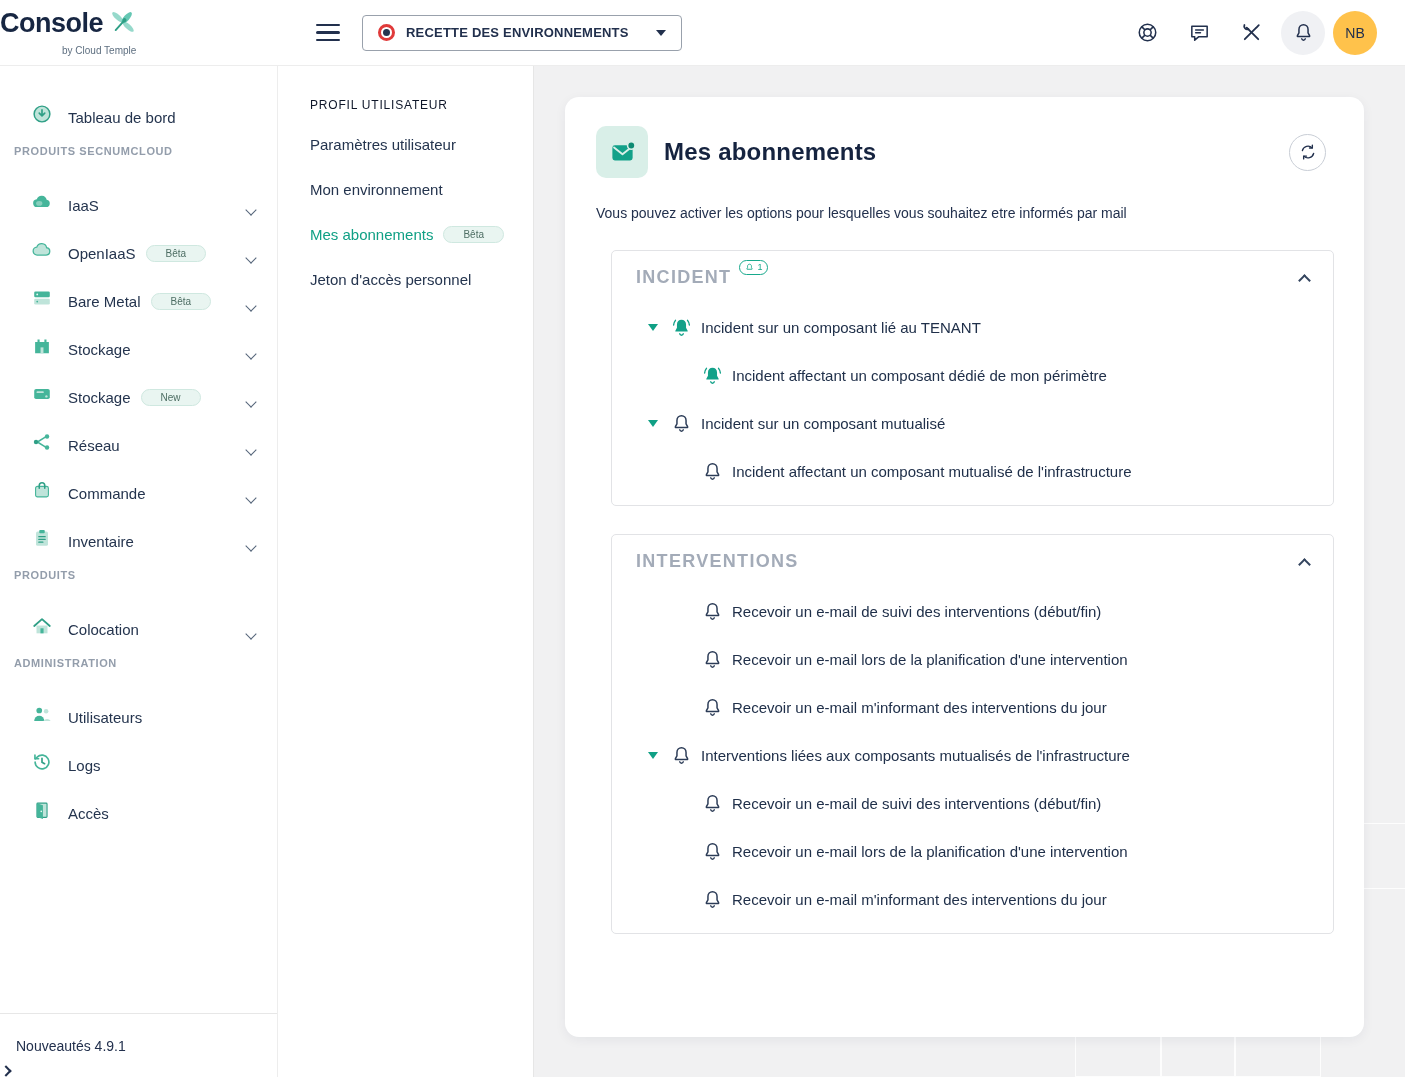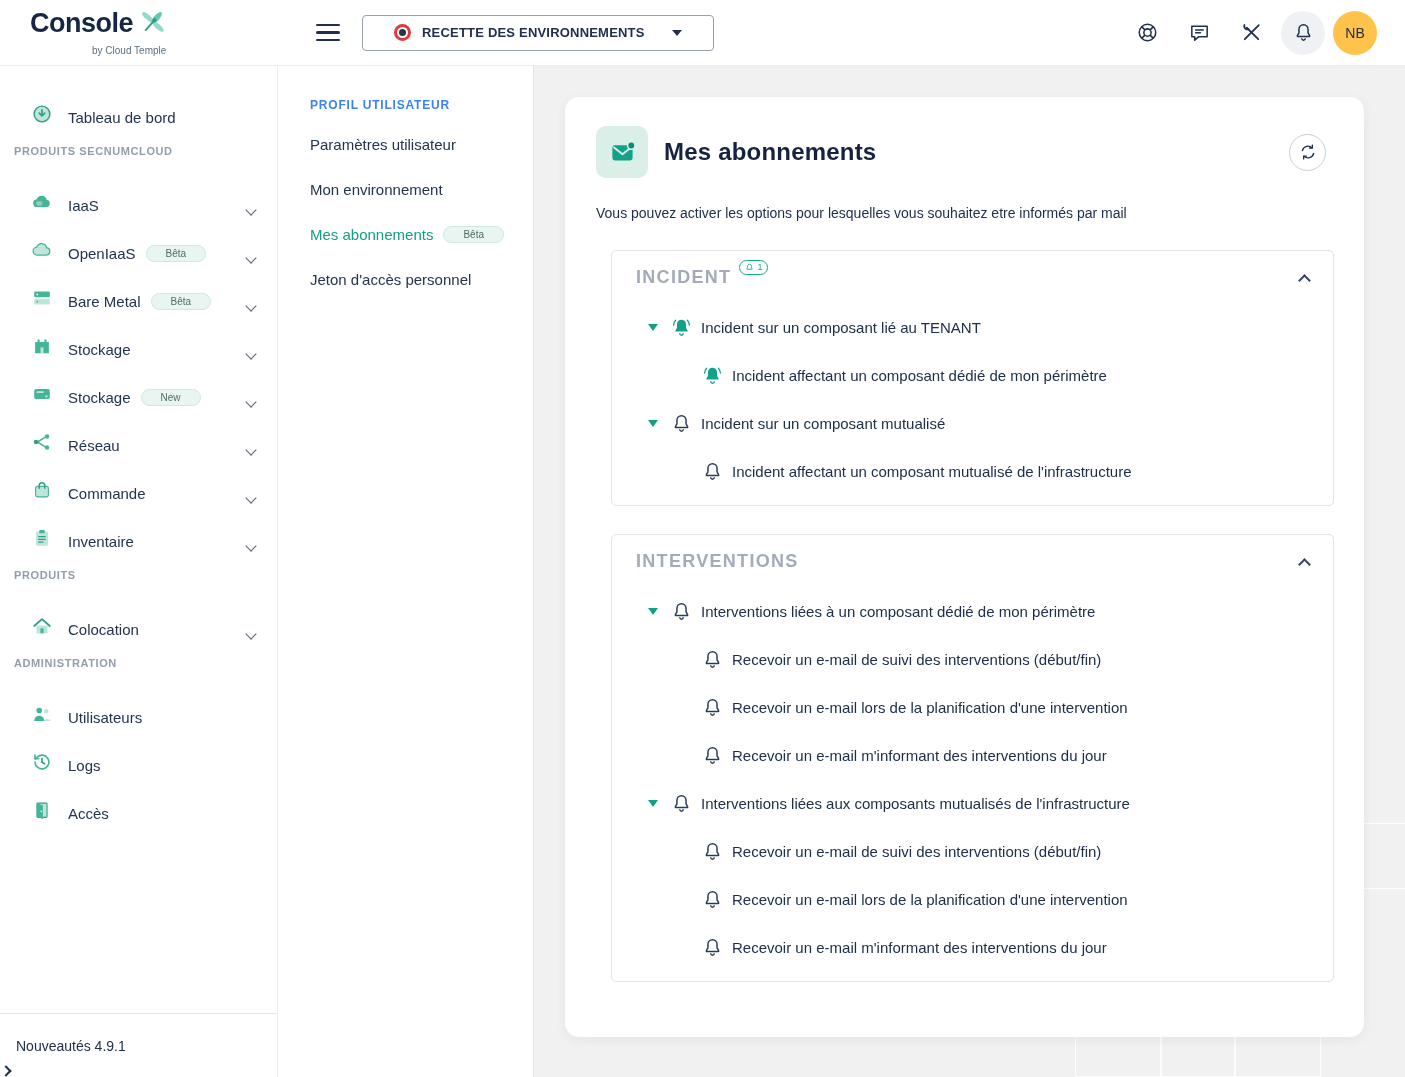--- a/index.html
+++ b/index.html
@@ -1,28 +1,28 @@
 <!DOCTYPE html>
 <html><head>
 <meta charset="utf-8">
 <style>
   *{margin:0;padding:0;box-sizing:border-box}
   html,body{width:1405px;height:1077px}
   body{font-family:"Liberation Sans","DejaVu Sans",sans-serif;color:#1e2d4a;background:#fff;position:relative;overflow:hidden}
 
   
   .topbar{position:absolute;left:0;top:0;width:1405px;height:66px;background:#fff;border-bottom:1px solid #ededed;display:flex;align-items:center;z-index:6}
-  .logo{width:278px;flex:0 0 278px;padding-left:30px}
+  .logo{width:278px;flex:0 0 278px;}
   .logo-row{display:flex;align-items:flex-start;line-height:1}
   .logo-text{font-size:27px;font-weight:800;color:#172642;letter-spacing:-.5px}
   .logo-fly{margin-left:2px;margin-top:-4px}
   .logo-sub{font-size:10px;color:#5e6f80;margin-left:62px;margin-top:2px}
   .burger{width:24px;display:flex;flex-direction:column;gap:5px;margin-left:38px;cursor:pointer}
   .burger span{display:block;height:2.4px;background:#22304d;border-radius:2px}
-  .env-btn{margin-left:22px;height:36px;display:flex;align-items:center;border:1px solid #99a1ac;border-radius:4px;padding:0 31px;gap:11px;background:#fff;cursor:pointer}
+  .env-btn{margin-left:22px;height:36px;display:flex;align-items:center;border:1px solid #99a1ac;border-radius:4px;padding:0 15px;gap:11px;background:#fff;cursor:pointer}
   .env-target{width:17px;height:17px;border-radius:50%;border:3px solid #e03a3a;display:flex;align-items:center;justify-content:center;background:#fff}
   .env-target i{width:7px;height:7px;border-radius:50%;background:#25334e}
   .env-label{font-size:13px;font-weight:700;color:#22304d;letter-spacing:.2px}
   .env-caret{width:0;height:0;border-left:5px solid transparent;border-right:5px solid transparent;border-top:6px solid #22304d;margin-left:16px}
   .top-actions{margin-left:auto;display:flex;align-items:center;gap:8px;padding-right:28px}
   .icon-btn{width:44px;height:44px;border-radius:50%;display:flex;align-items:center;justify-content:center;cursor:pointer;background:transparent}
   .icon-btn.bg{background:#f0f1f4}
   .avatar{width:44px;height:44px;border-radius:50%;background:#ffc24b;display:flex;align-items:center;justify-content:center;font-weight:400;font-size:14px;color:#22304d;cursor:pointer}
 
   
@@ -32,21 +32,21 @@
   .s-icon{width:24px;height:24px;display:flex;align-items:center;justify-content:center;margin-right:14px;flex:0 0 24px}
   .s-label{font-size:15px;color:#24344e}
   .pill{margin-left:10px;font-size:10px;color:#4e6e64;background:#e9f5f1;border:1px solid #cfe8e0;border-radius:9px;padding:2px 19px;white-space:nowrap}
   .s-chev{margin-left:auto;width:8px;height:8px;border-right:1.8px solid #55657a;border-bottom:1.8px solid #55657a;transform:rotate(45deg);margin-top:-4px}
   .s-heading{font-size:11px;font-weight:700;color:#939dab;letter-spacing:.6px;padding:19px 0 9px 14px}
   .side-footer{position:absolute;left:0;bottom:0;width:277px;height:64px;border-top:1px solid #e7e7e7;display:flex;align-items:center;padding-left:16px;font-size:14px;color:#22304d;background:#fff}
   .corner-flag{position:absolute;left:2px;bottom:2px;width:8px;height:8px;border-right:2px solid #22304d;border-bottom:2px solid #22304d;transform:rotate(-45deg);z-index:7}
 
   
   .subnav{position:absolute;left:278px;top:66px;width:256px;height:1011px;background:#fff;border-right:1px solid #e6e6e6;padding:32px 0 0 32px;z-index:5}
-  .subnav-heading{font-size:12px;font-weight:700;color:#3b82f6;letter-spacing:.8px;margin-bottom:22px}
+  .subnav-heading{font-size:12px;font-weight:400;color:#0f172a;letter-spacing:.8px;margin-bottom:22px}
   .sub-item{font-size:15px;color:#24344e;margin-bottom:25px;cursor:pointer;display:flex;align-items:center;height:20px}
   .sub-item.active{color:#10a085}
 
   
   .content{position:absolute;left:534px;top:66px;width:871px;height:1011px;background:#f1f1f2;overflow:hidden}
   .deco{position:absolute;border:1px solid rgba(255,255,255,.85)}
   .card{position:absolute;left:31px;top:31px;width:799px;height:940px;background:#fff;border-radius:14px;box-shadow:0 3px 12px rgba(20,40,70,.06)}
   .card-head{display:flex;align-items:center;padding:29px 38px 0 31px}
   .mail-tile{width:52px;height:52px;border-radius:10px;background:#d9efe8;display:flex;align-items:center;justify-content:center}
   .card-title{font-size:24px;font-weight:700;color:#15233f;margin-left:16px;letter-spacing:.2px}
@@ -395,69 +395,59 @@
         <span class="t-label">Incident affectant un composant mutualisé de l'infrastructure</span>
       </div>
     </div>
 
     <div class="sec-box second">
       <div class="sec-head">
         <span class="sec-title">INTERVENTIONS</span>
         <span class="sec-chev"></span>
       </div>
 
+
+      <div class="t-row lvl1">
+        <span class="t-bell">
+          <svg width="21" height="21" viewBox="0 0 24 24" fill="none" stroke="#2c3c57" stroke-width="1.7" stroke-linecap="round" stroke-linejoin="round">
+              <path d="M12 3.2c-3 0-5.2 2.3-5.2 5.3v3.9L5 15.6c-.3.5.1 1.1.7 1.1h12.6c.6 0 1-.6.7-1.1l-1.8-3.2V8.5c0-3-2.2-5.3-5.2-5.3z"></path>
+              <path d="M10 19.3a2.1 2.1 0 0 0 4 0"></path>
+            </svg>
+        </span>
+        <span class="t-label">Recevoir un e-mail de suivi des interventions (début/fin)</span>
+      </div>
+
+      <div class="t-row lvl1">
+        <span class="t-bell">
+          <svg width="21" height="21" viewBox="0 0 24 24" fill="none" stroke="#2c3c57" stroke-width="1.7" stroke-linecap="round" stroke-linejoin="round">
+              <path d="M12 3.2c-3 0-5.2 2.3-5.2 5.3v3.9L5 15.6c-.3.5.1 1.1.7 1.1h12.6c.6 0 1-.6.7-1.1l-1.8-3.2V8.5c0-3-2.2-5.3-5.2-5.3z"></path>
+              <path d="M10 19.3a2.1 2.1 0 0 0 4 0"></path>
+            </svg>
+        </span>
+        <span class="t-label">Recevoir un e-mail lors de la planification d'une intervention</span>
+      </div>
+
+      <div class="t-row lvl1">
+        <span class="t-bell">
+          <svg width="21" height="21" viewBox="0 0 24 24" fill="none" stroke="#2c3c57" stroke-width="1.7" stroke-linecap="round" stroke-linejoin="round">
+              <path d="M12 3.2c-3 0-5.2 2.3-5.2 5.3v3.9L5 15.6c-.3.5.1 1.1.7 1.1h12.6c.6 0 1-.6.7-1.1l-1.8-3.2V8.5c0-3-2.2-5.3-5.2-5.3z"></path>
+              <path d="M10 19.3a2.1 2.1 0 0 0 4 0"></path>
+            </svg>
+        </span>
+        <span class="t-label">Recevoir un e-mail m'informant des interventions du jour</span>
+      </div>
+
       <div class="t-row lvl0">
         <span class="t-caret"></span>
         <span class="t-bell">
           <svg width="21" height="21" viewBox="0 0 24 24" fill="none" stroke="#2c3c57" stroke-width="1.7" stroke-linecap="round" stroke-linejoin="round">
               <path d="M12 3.2c-3 0-5.2 2.3-5.2 5.3v3.9L5 15.6c-.3.5.1 1.1.7 1.1h12.6c.6 0 1-.6.7-1.1l-1.8-3.2V8.5c0-3-2.2-5.3-5.2-5.3z"></path>
               <path d="M10 19.3a2.1 2.1 0 0 0 4 0"></path>
             </svg>
         </span>
-        <span class="t-label">Interventions liées à un composant dédié de mon périmètre</span>
-      </div>
-
-      <div class="t-row lvl1">
-        <span class="t-bell">
-          <svg width="21" height="21" viewBox="0 0 24 24" fill="none" stroke="#2c3c57" stroke-width="1.7" stroke-linecap="round" stroke-linejoin="round">
-              <path d="M12 3.2c-3 0-5.2 2.3-5.2 5.3v3.9L5 15.6c-.3.5.1 1.1.7 1.1h12.6c.6 0 1-.6.7-1.1l-1.8-3.2V8.5c0-3-2.2-5.3-5.2-5.3z"></path>
-              <path d="M10 19.3a2.1 2.1 0 0 0 4 0"></path>
-            </svg>
-        </span>
-        <span class="t-label">Recevoir un e-mail de suivi des interventions (début/fin)</span>
-      </div>
-
-      <div class="t-row lvl1">
-        <span class="t-bell">
-          <svg width="21" height="21" viewBox="0 0 24 24" fill="none" stroke="#2c3c57" stroke-width="1.7" stroke-linecap="round" stroke-linejoin="round">
-              <path d="M12 3.2c-3 0-5.2 2.3-5.2 5.3v3.9L5 15.6c-.3.5.1 1.1.7 1.1h12.6c.6 0 1-.6.7-1.1l-1.8-3.2V8.5c0-3-2.2-5.3-5.2-5.3z"></path>
-              <path d="M10 19.3a2.1 2.1 0 0 0 4 0"></path>
-            </svg>
-        </span>
-        <span class="t-label">Recevoir un e-mail lors de la planification d'une intervention</span>
-      </div>
-
-      <div class="t-row lvl1">
-        <span class="t-bell">
-          <svg width="21" height="21" viewBox="0 0 24 24" fill="none" stroke="#2c3c57" stroke-width="1.7" stroke-linecap="round" stroke-linejoin="round">
-              <path d="M12 3.2c-3 0-5.2 2.3-5.2 5.3v3.9L5 15.6c-.3.5.1 1.1.7 1.1h12.6c.6 0 1-.6.7-1.1l-1.8-3.2V8.5c0-3-2.2-5.3-5.2-5.3z"></path>
-              <path d="M10 19.3a2.1 2.1 0 0 0 4 0"></path>
-            </svg>
-        </span>
-        <span class="t-label">Recevoir un e-mail m'informant des interventions du jour</span>
-      </div>
-
-      <div class="t-row lvl0">
-        <span class="t-caret"></span>
-        <span class="t-bell">
-          <svg width="21" height="21" viewBox="0 0 24 24" fill="none" stroke="#2c3c57" stroke-width="1.7" stroke-linecap="round" stroke-linejoin="round">
-              <path d="M12 3.2c-3 0-5.2 2.3-5.2 5.3v3.9L5 15.6c-.3.5.1 1.1.7 1.1h12.6c.6 0 1-.6.7-1.1l-1.8-3.2V8.5c0-3-2.2-5.3-5.2-5.3z"></path>
-              <path d="M10 19.3a2.1 2.1 0 0 0 4 0"></path>
-            </svg>
-        </span>
         <span class="t-label">Interventions liées aux composants mutualisés de l'infrastructure</span>
       </div>
 
       <div class="t-row lvl1">
         <span class="t-bell">
           <svg width="21" height="21" viewBox="0 0 24 24" fill="none" stroke="#2c3c57" stroke-width="1.7" stroke-linecap="round" stroke-linejoin="round">
               <path d="M12 3.2c-3 0-5.2 2.3-5.2 5.3v3.9L5 15.6c-.3.5.1 1.1.7 1.1h12.6c.6 0 1-.6.7-1.1l-1.8-3.2V8.5c0-3-2.2-5.3-5.2-5.3z"></path>
               <path d="M10 19.3a2.1 2.1 0 0 0 4 0"></path>
             </svg>
         </span>

